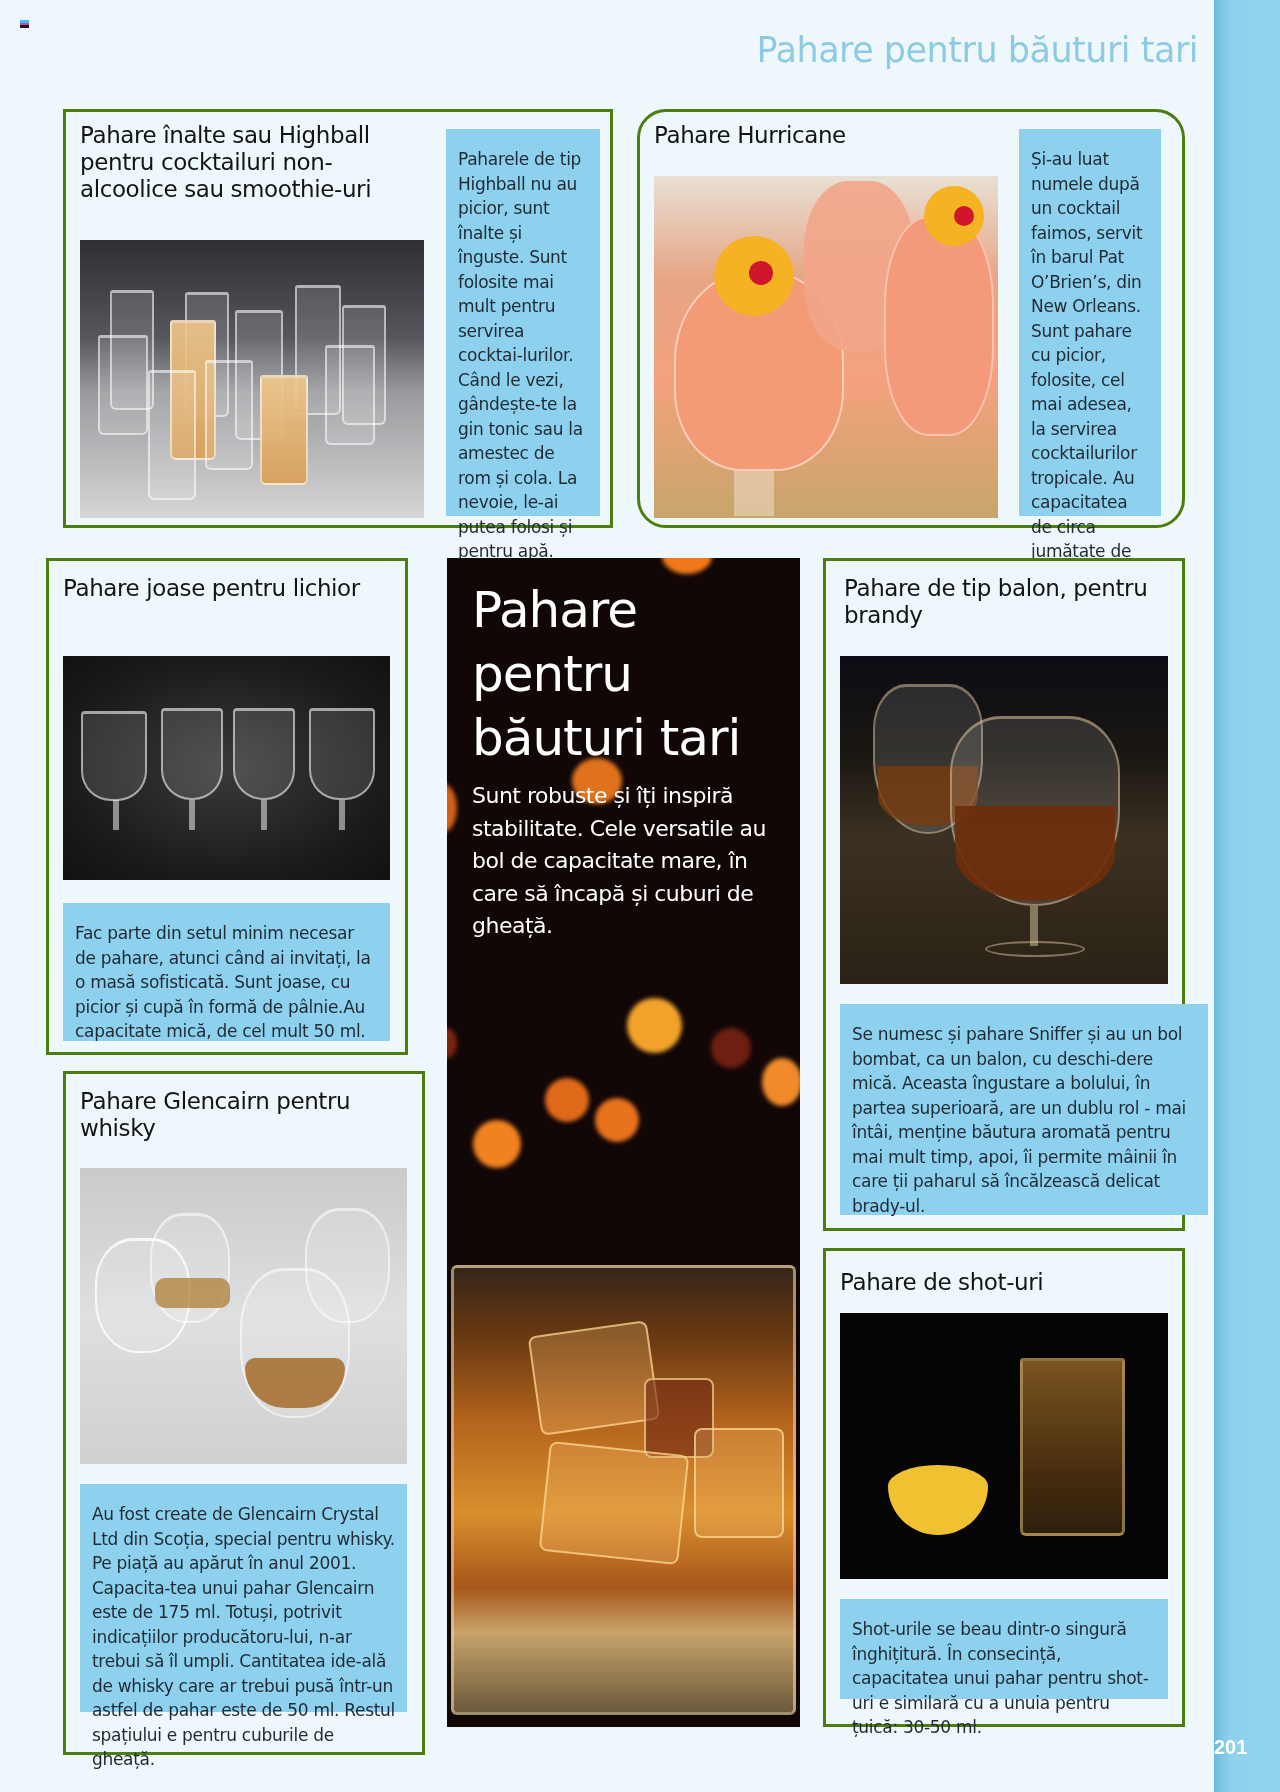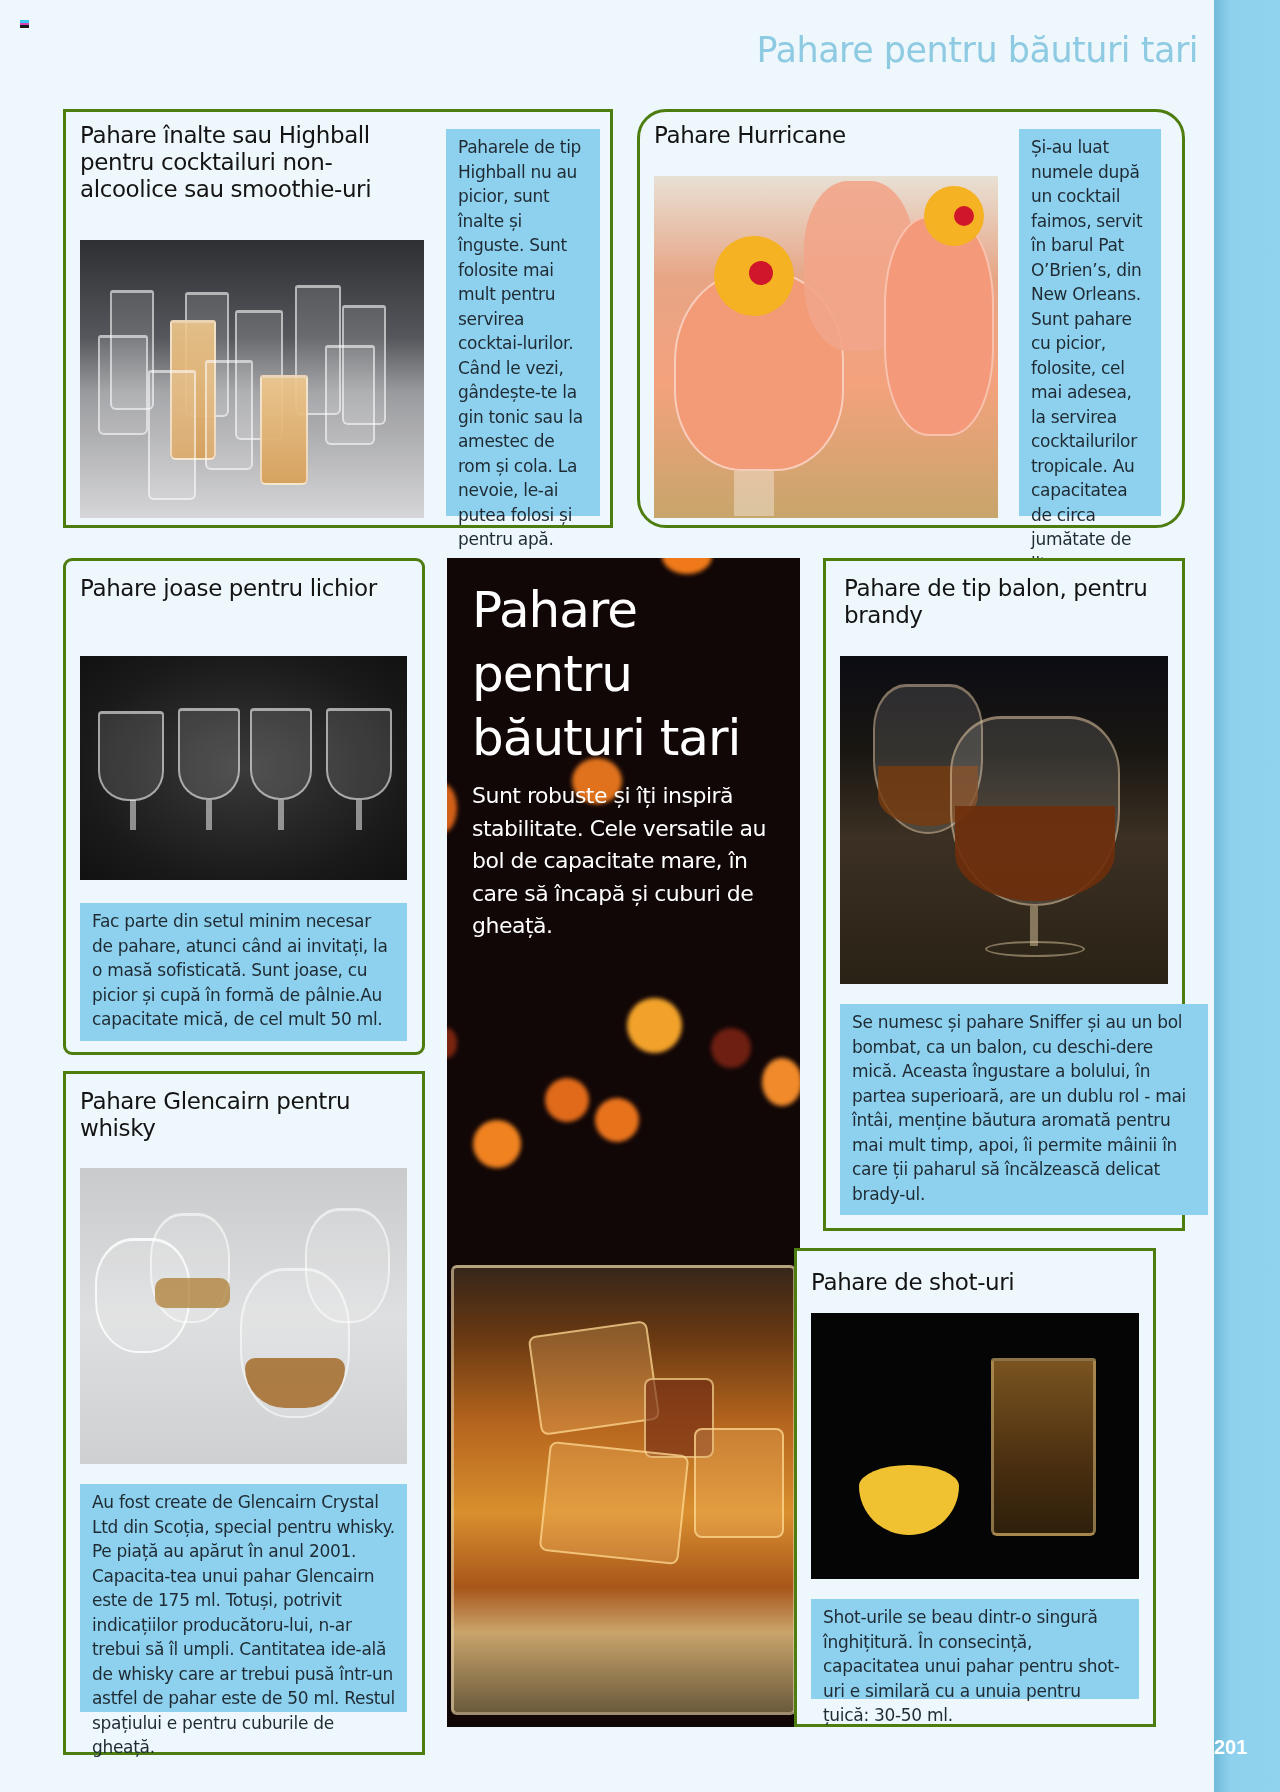--- a/index.html
+++ b/index.html
@@ -29,21 +29,21 @@
   }
   .card {
     position: absolute; border: 3px solid #4d7c0f; background: #eef7fc;
   }
   .card-title {
     position: absolute; font-size: 23px; line-height: 27px; color: #141414;
     font-family: "DejaVu Sans", sans-serif; letter-spacing: -0.4px;
   }
   .desc {
     position: absolute; background: #8dd1ee; color: #1f2a33;
-    font-size: 17px; line-height: 24.5px; padding: 6px 12px; letter-spacing: -0.3px;
+    font-size: 17px; line-height: 24.5px; padding: 18px 12px; letter-spacing: -0.3px;
     font-family: "DejaVu Sans", sans-serif;
   }
   .photo { position: absolute; overflow: hidden; }
 
   
   .ph-highball { background: linear-gradient(180deg, #2e2f33 0%, #55575c 35%, #9a9b9e 55%, #d6d6d8 100%); }
   .ph-hurricane { background: linear-gradient(180deg, #e8e0d4 0%, #e7a585 30%, #f4a27d 60%, #c7a56b 100%); }
   .ph-liqueur { background: radial-gradient(ellipse at 50% 50%, #3a3a3a 0%, #1a1a1a 70%, #111 100%); }
   .ph-glencairn { background: linear-gradient(180deg, #c9cacb 0%, #dedfe0 50%, #cfd0d2 100%); }
   .ph-brandy { background: linear-gradient(180deg, #0c0c14 0%, #1a1712 30%, #3b3023 55%, #2a2216 100%); }
@@ -111,21 +111,21 @@
     <div style="position:absolute; left:230px; top:40px; width:110px; height:220px; border-radius:40%; background:#f49a7a; border:2px solid rgba(255,255,255,0.4);"></div>
     <div style="position:absolute; left:60px; top:60px; width:80px; height:80px; border-radius:50%; background:#f5b324;"></div>
     <div style="position:absolute; left:95px; top:85px; width:24px; height:24px; border-radius:50%; background:#d0162a;"></div>
     <div style="position:absolute; left:270px; top:10px; width:60px; height:60px; border-radius:50%; background:#f5b324;"></div>
     <div style="position:absolute; left:300px; top:30px; width:20px; height:20px; border-radius:50%; background:#d0162a;"></div>
     <div style="position:absolute; left:80px; top:295px; width:40px; height:45px; background:rgba(255,255,255,0.35);"></div>
   </div>
   <div class="desc" style="left:379px; top:17px; width:142px; height:387px;">Și-au luat numele după un cocktail faimos, servit în barul Pat O’Brien’s, din New Orleans. Sunt pahare cu picior, folosite, cel mai adesea, la servirea cocktailurilor tropicale. Au capacitatea de circa jumătate de litru.</div>
 </div>
 
-<div class="card" style="left:63px; top:558px; width:362px; height:497px;border-radius:9px;">
+<div class="card" style="left:46px; top:558px; width:362px; height:497px;">
   <div class="card-title" style="left:14px; top:14px; width:330px;">Pahare joase pentru lichior</div>
   <div class="photo ph-liqueur" style="left:14px; top:95px; width:327px; height:224px;">
     <div class="glass" style="left:18px; top:55px; width:66px; height:90px; border-radius:4px 4px 30px 30px;"></div>
     <div class="glass" style="left:98px; top:52px; width:62px; height:92px; border-radius:4px 4px 30px 30px;"></div>
     <div class="glass" style="left:170px; top:52px; width:62px; height:92px; border-radius:4px 4px 30px 30px;"></div>
     <div class="glass" style="left:246px; top:52px; width:66px; height:92px; border-radius:4px 4px 30px 30px;"></div>
     <div style="position:absolute; left:50px; top:144px; width:6px; height:30px; background:rgba(255,255,255,0.5);"></div>
     <div style="position:absolute; left:126px; top:144px; width:6px; height:30px; background:rgba(255,255,255,0.5);"></div>
     <div style="position:absolute; left:198px; top:144px; width:6px; height:30px; background:rgba(255,255,255,0.5);"></div>
     <div style="position:absolute; left:276px; top:144px; width:6px; height:30px; background:rgba(255,255,255,0.5);"></div>
@@ -173,20 +173,20 @@
     <div class="glass" style="left:33px; top:28px; width:110px; height:150px; border-radius:30% 30% 50% 50%; border-color:rgba(230,200,160,0.45);"></div>
     <div style="position:absolute; left:38px; top:110px; width:100px; height:60px; background:rgba(120,60,15,0.8); border-radius:0 0 50% 50%;"></div>
     <div class="glass" style="left:110px; top:60px; width:170px; height:190px; border-radius:30% 30% 50% 50%; border-color:rgba(230,200,160,0.5);"></div>
     <div style="position:absolute; left:115px; top:150px; width:160px; height:95px; background:rgba(110,45,10,0.9); border-radius:0 0 50% 50%;"></div>
     <div style="position:absolute; left:190px; top:250px; width:8px; height:40px; background:rgba(220,200,160,0.5);"></div>
     <div style="position:absolute; left:145px; top:285px; width:100px; height:16px; border:2px solid rgba(220,200,160,0.5); border-radius:50%;"></div>
   </div>
   <div class="desc" style="left:14px; top:443px; width:368px; height:211px;">Se numesc și pahare Sniffer și au un bol bombat, ca un balon, cu deschi-dere mică. Aceasta îngustare a bolului, în partea superioară, are un dublu rol - mai întâi, menține băutura aromată pentru mai mult timp, apoi, îi permite mâinii în care ții paharul să încălzească delicat brady-ul.</div>
 </div>
 
-<div class="card" style="left:794px; top:1248px; width:362px; height:479px;">
+<div class="card" style="left:823px; top:1248px; width:362px; height:479px;">
   <div class="card-title" style="left:14px; top:18px; width:330px;">Pahare de shot-uri</div>
   <div class="photo ph-shot" style="left:14px; top:62px; width:328px; height:266px;">
     <div style="position:absolute; left:48px; top:152px; width:100px; height:70px; background:#f0c232; border-radius:50% 50% 50% 50% / 30% 30% 70% 70%;"></div>
     <div style="position:absolute; left:180px; top:45px; width:105px; height:178px; background:linear-gradient(180deg,#7a5420 0%,#4a2f10 60%,#2e1f0b 100%); border:3px solid rgba(200,170,110,0.6); border-radius:3px 3px 6px 6px;"></div>
   </div>
   <div class="desc" style="left:14px; top:348px; width:328px; height:100px;">Shot-urile se beau dintr-o singură înghițitură. În consecință, capacitatea unui pahar pentru shot-uri e similară cu a unuia pentru țuică: 30-50 ml.</div>
 </div>
 
 </body></html>

